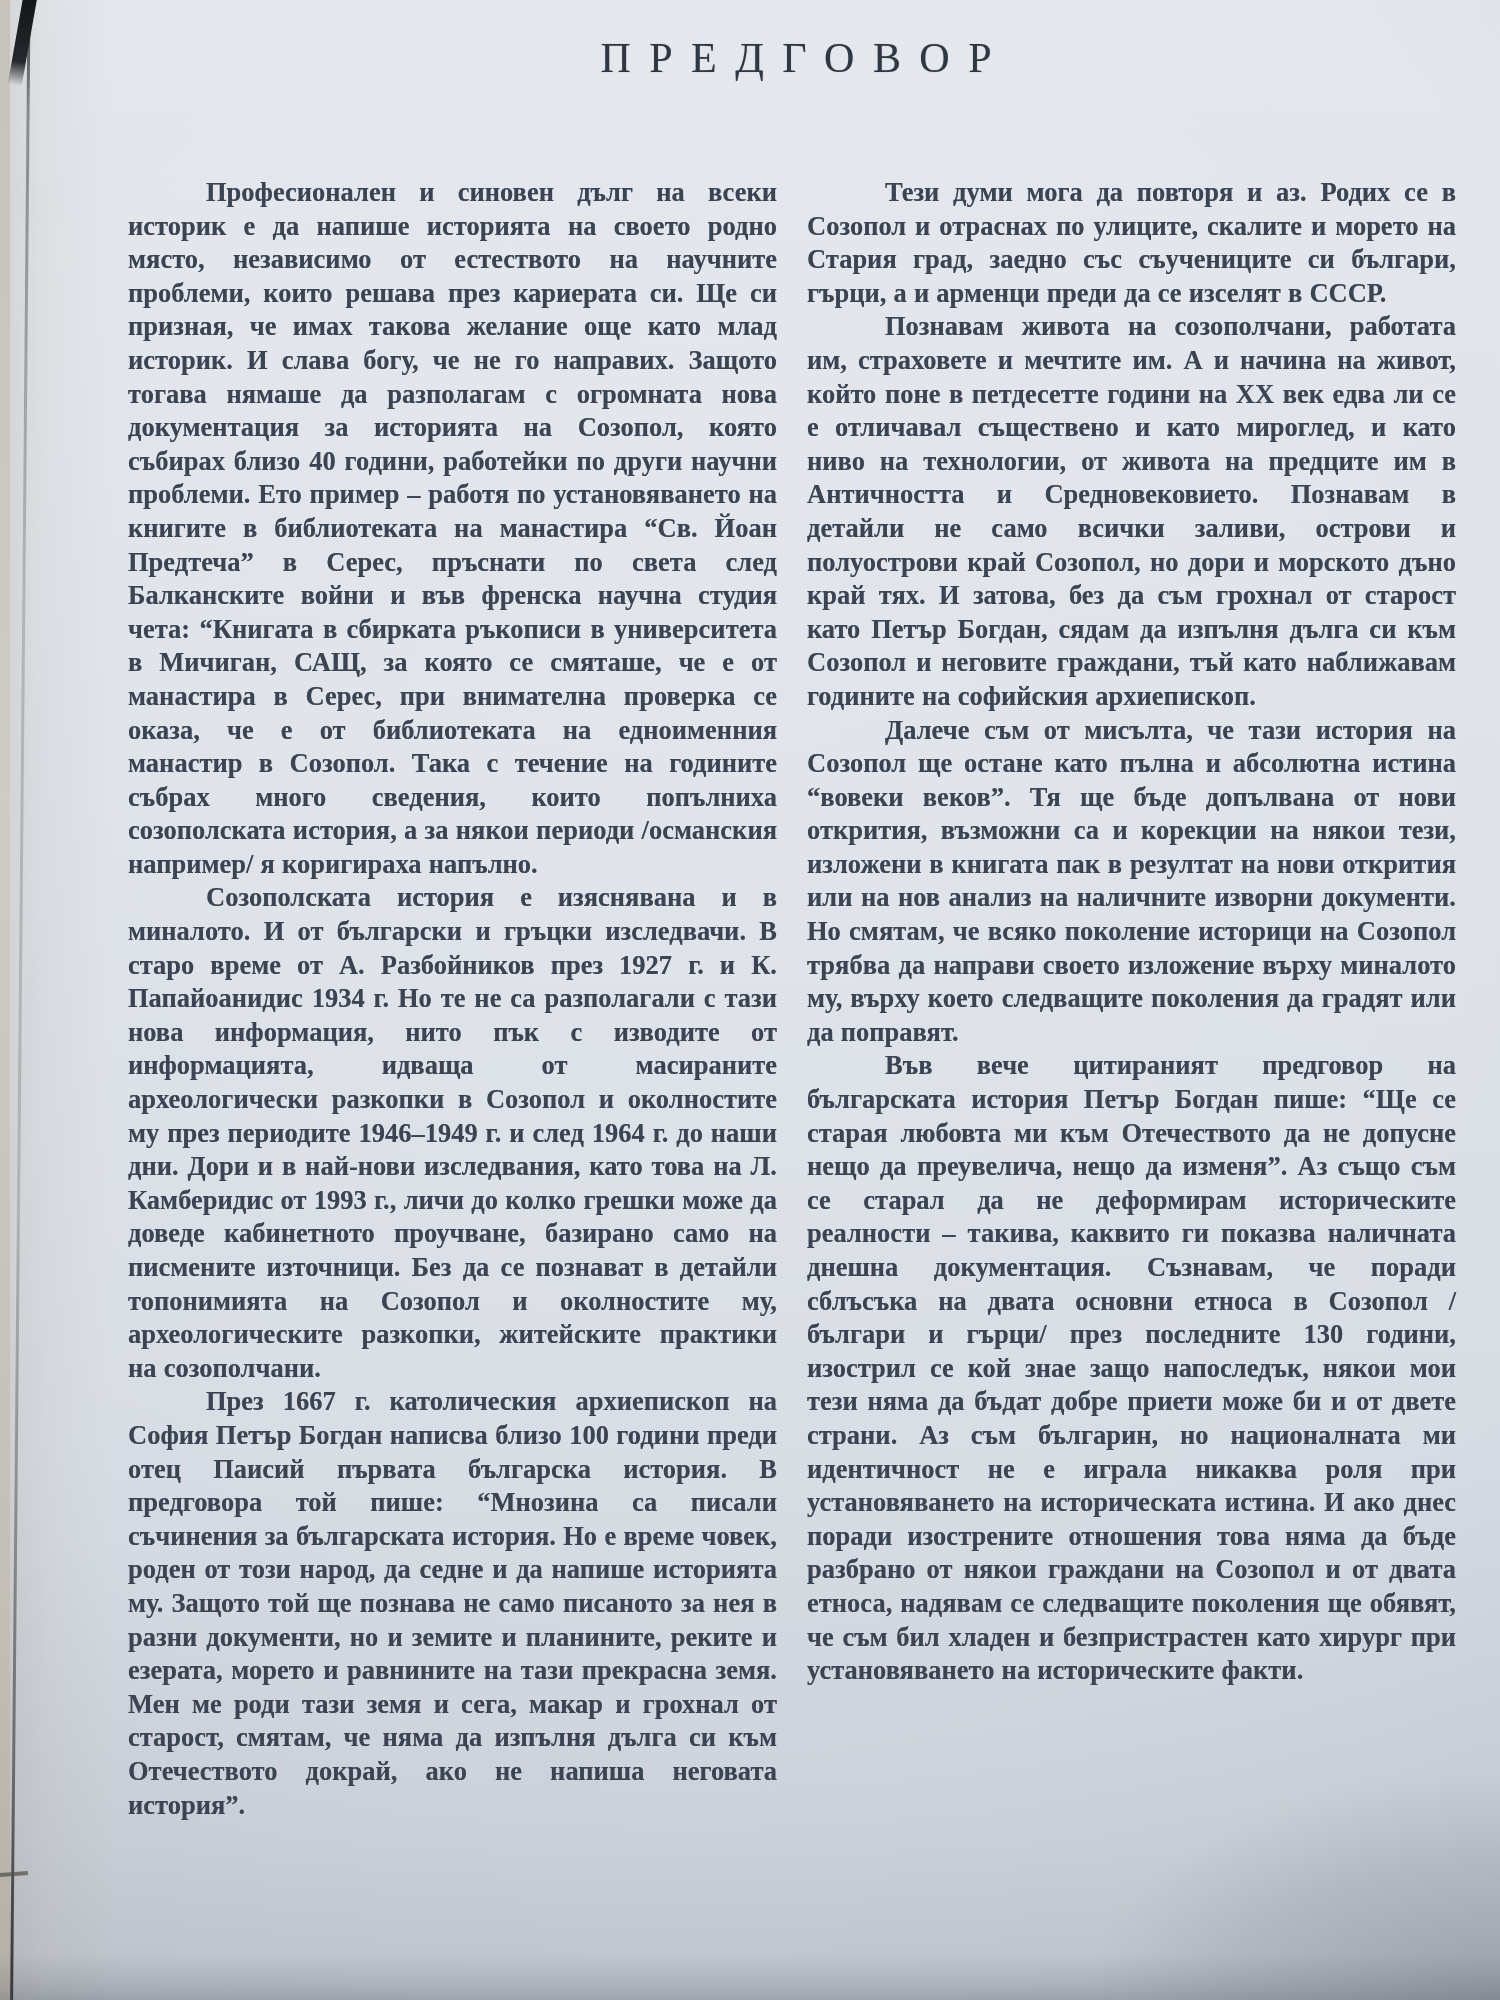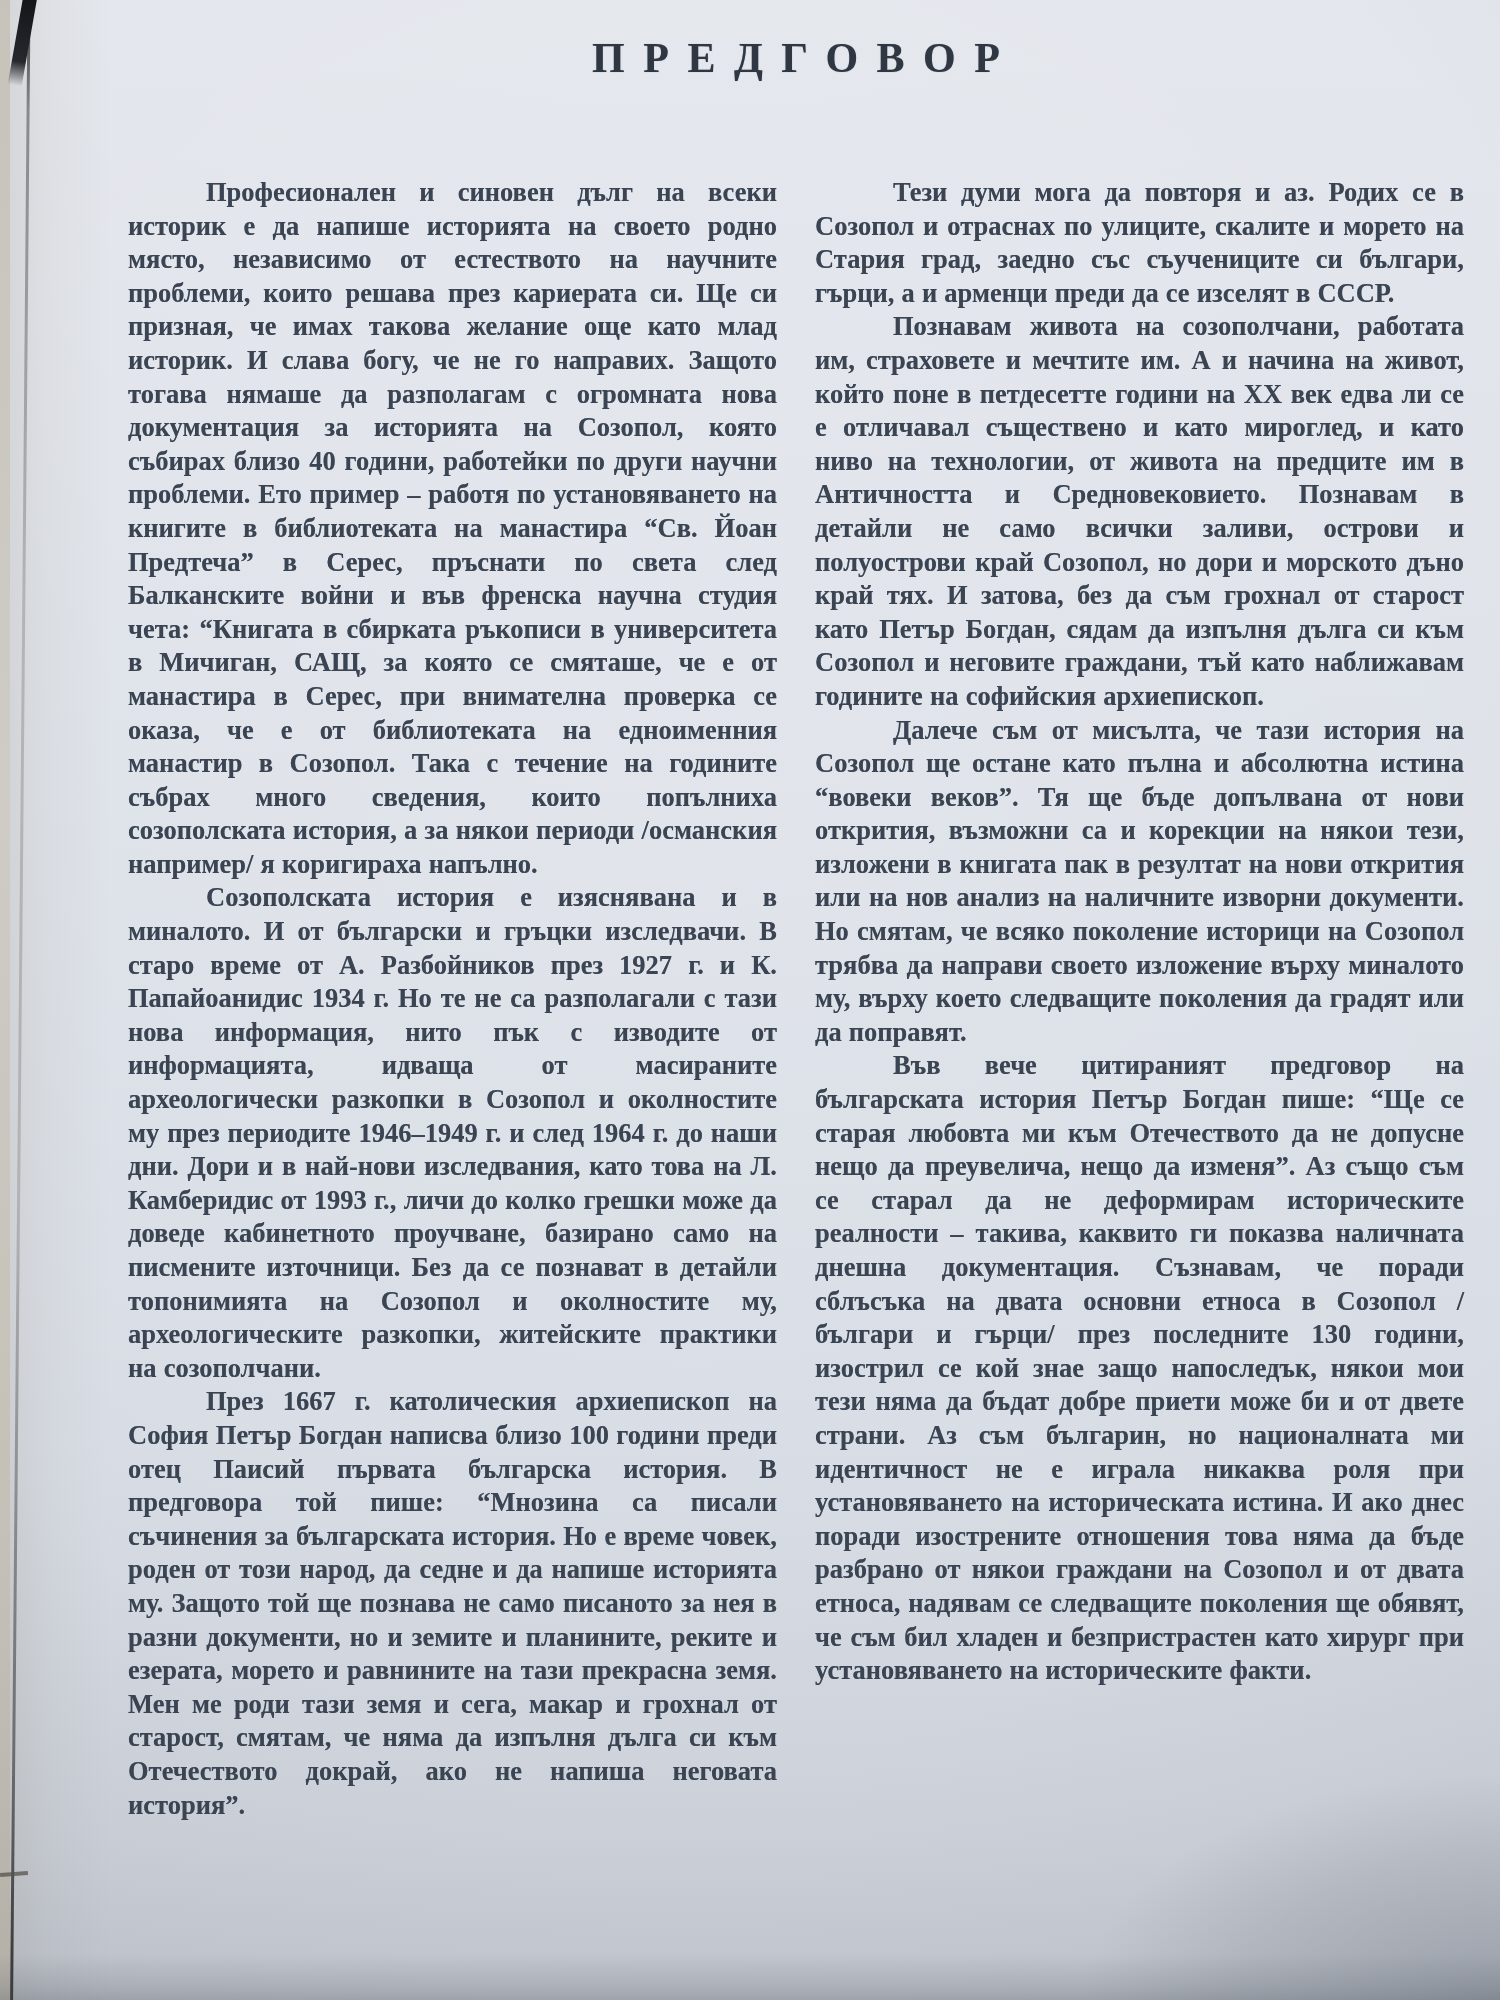--- a/index.html
+++ b/index.html
@@ -52,31 +52,31 @@
   }
 
   .content {
     position: absolute; left: 128px; top: 0; width: 1336px;
   }
   h1.title {
     margin: 0; padding: 0;
     margin-top: 34px;
     text-align: center;
     font-size: 42px;
-    font-weight: bold;
+    font-weight: normal;
     letter-spacing: 0.44em;
     text-indent: 0.44em; 
     color: #2f3743;
     text-shadow: 0 0 1px rgba(47,55,67,0.35);
   }
   .columns {
     position: absolute; left: 0; top: 176px;
     width: 1336px;
     display: flex;
-    gap: 38px;
+    gap: 30px;
   }
   .col { width: 649px; }
   .col p {
     margin: 0; padding: 0;
     font-size: 26.5px;
     line-height: 33.6px;
     font-weight: bold;
     color: #3a4452;
     text-align: justify;
     text-indent: 78px;

